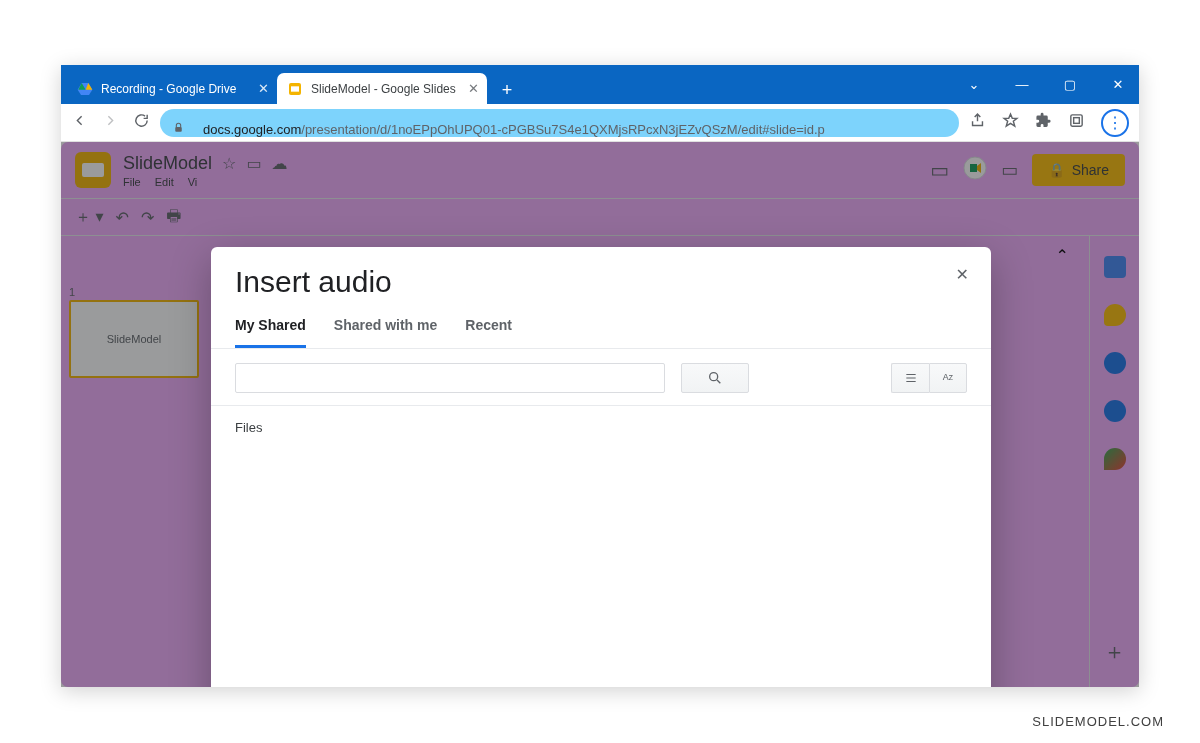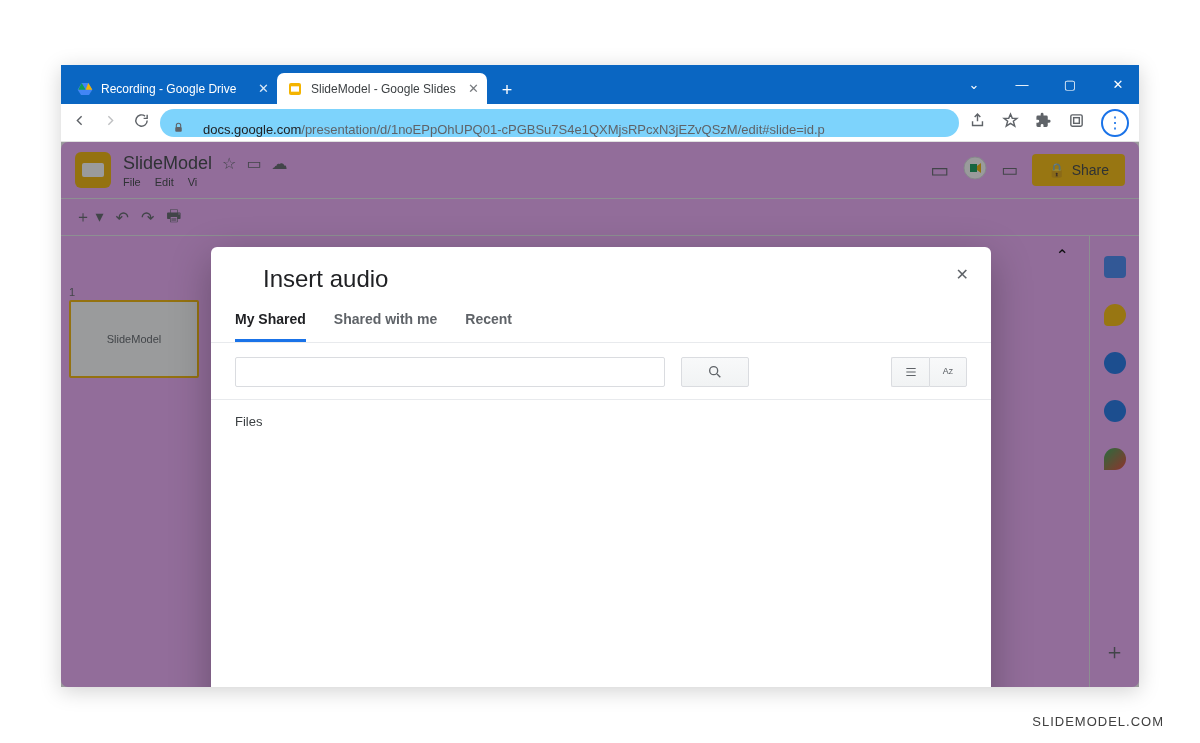--- a/index.html
+++ b/index.html
@@ -165,21 +165,21 @@
     border-radius: 6px;
     box-shadow: 0 12px 40px rgba(0,0,0,.28);
     z-index: 10;
     display: flex; flex-direction: column;
     overflow: hidden;
   }
   .modal-head {
     padding: 18px 24px 0;
     position: relative;
   }
-  .modal-title { font-size: 24px; color: #202124; font-weight: 400; margin-left: 28px; }
+  .modal-title { font-size: 30px; color: #202124; font-weight: 400; }
   .modal-close { position: absolute; right: 22px; top: 18px; color: #5f6368; font-size: 16px; }
   .picker-tabs {
     display: flex; gap: 28px; padding: 18px 24px 0; font-size: 14px; color: #5f6368;
     border-bottom: 1px solid #e8eaed;
   }
   .ptab { padding-bottom: 12px; cursor: default; font-weight: bold; }
   .ptab.active { color: #202124; font-weight: 700; border-bottom: 3px solid #1a73e8; }
   .picker-body { flex: 1; padding: 14px 24px; overflow: auto; position: relative; }
   .picker-controls { display: flex; gap: 16px; align-items: center; }
   .search-box {

